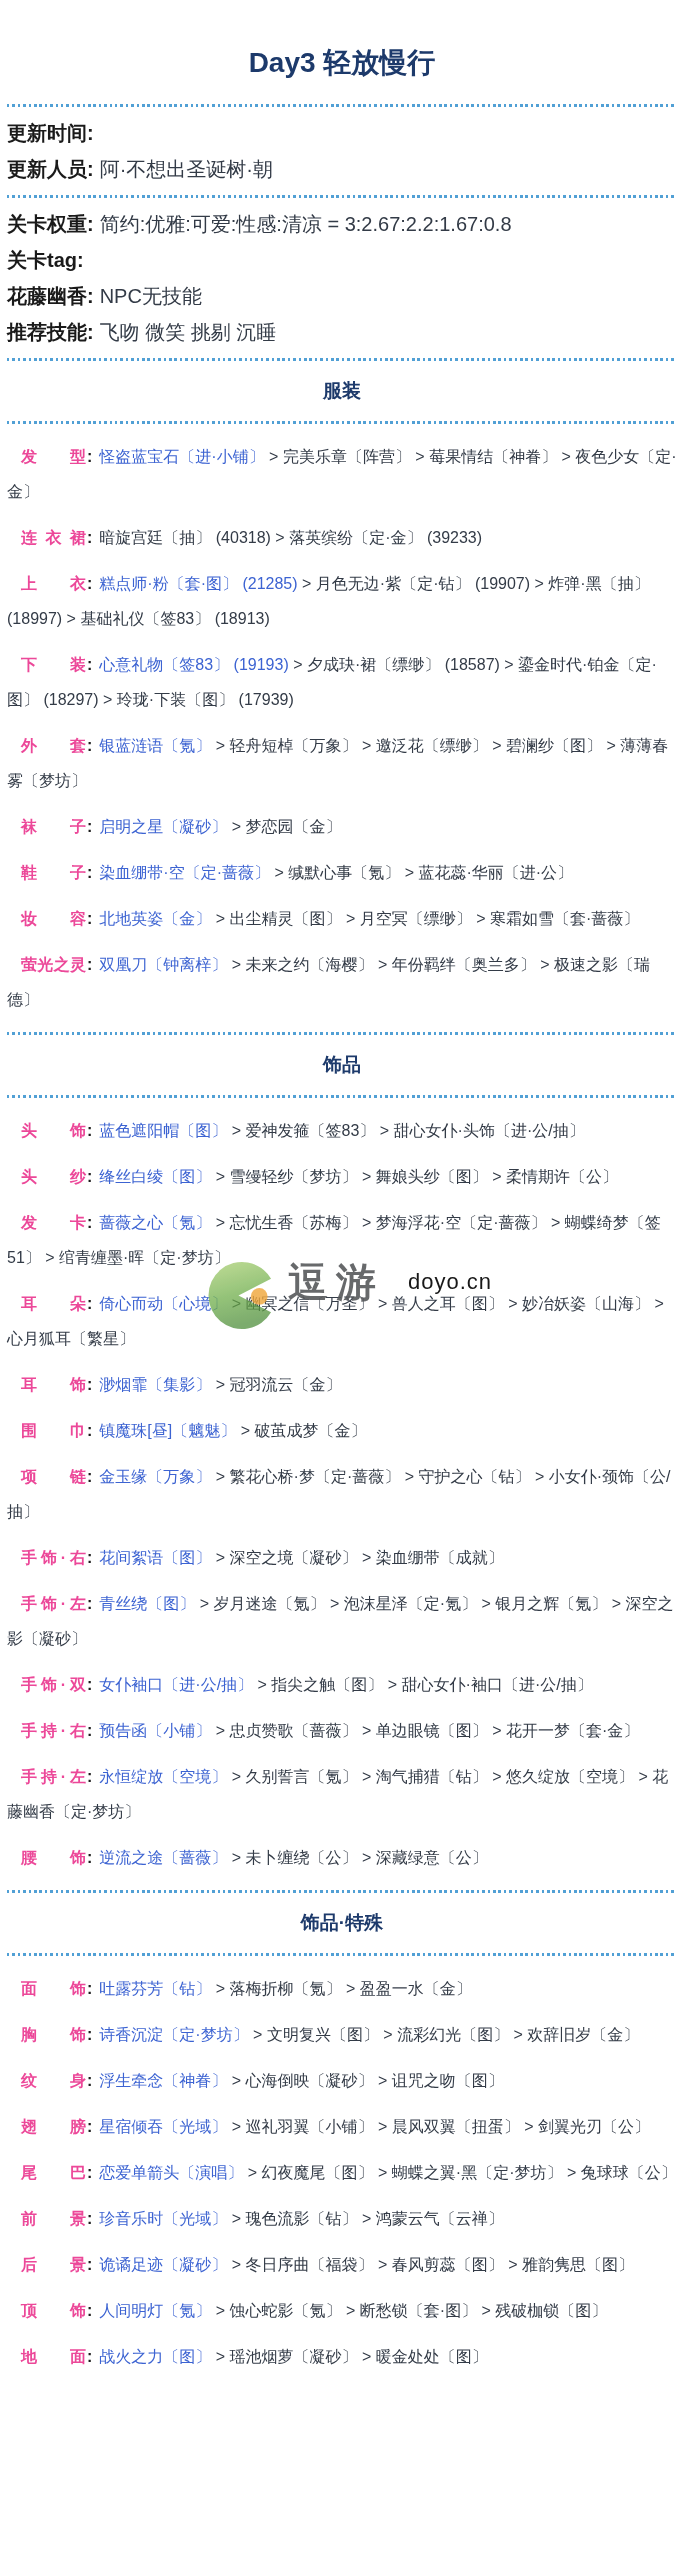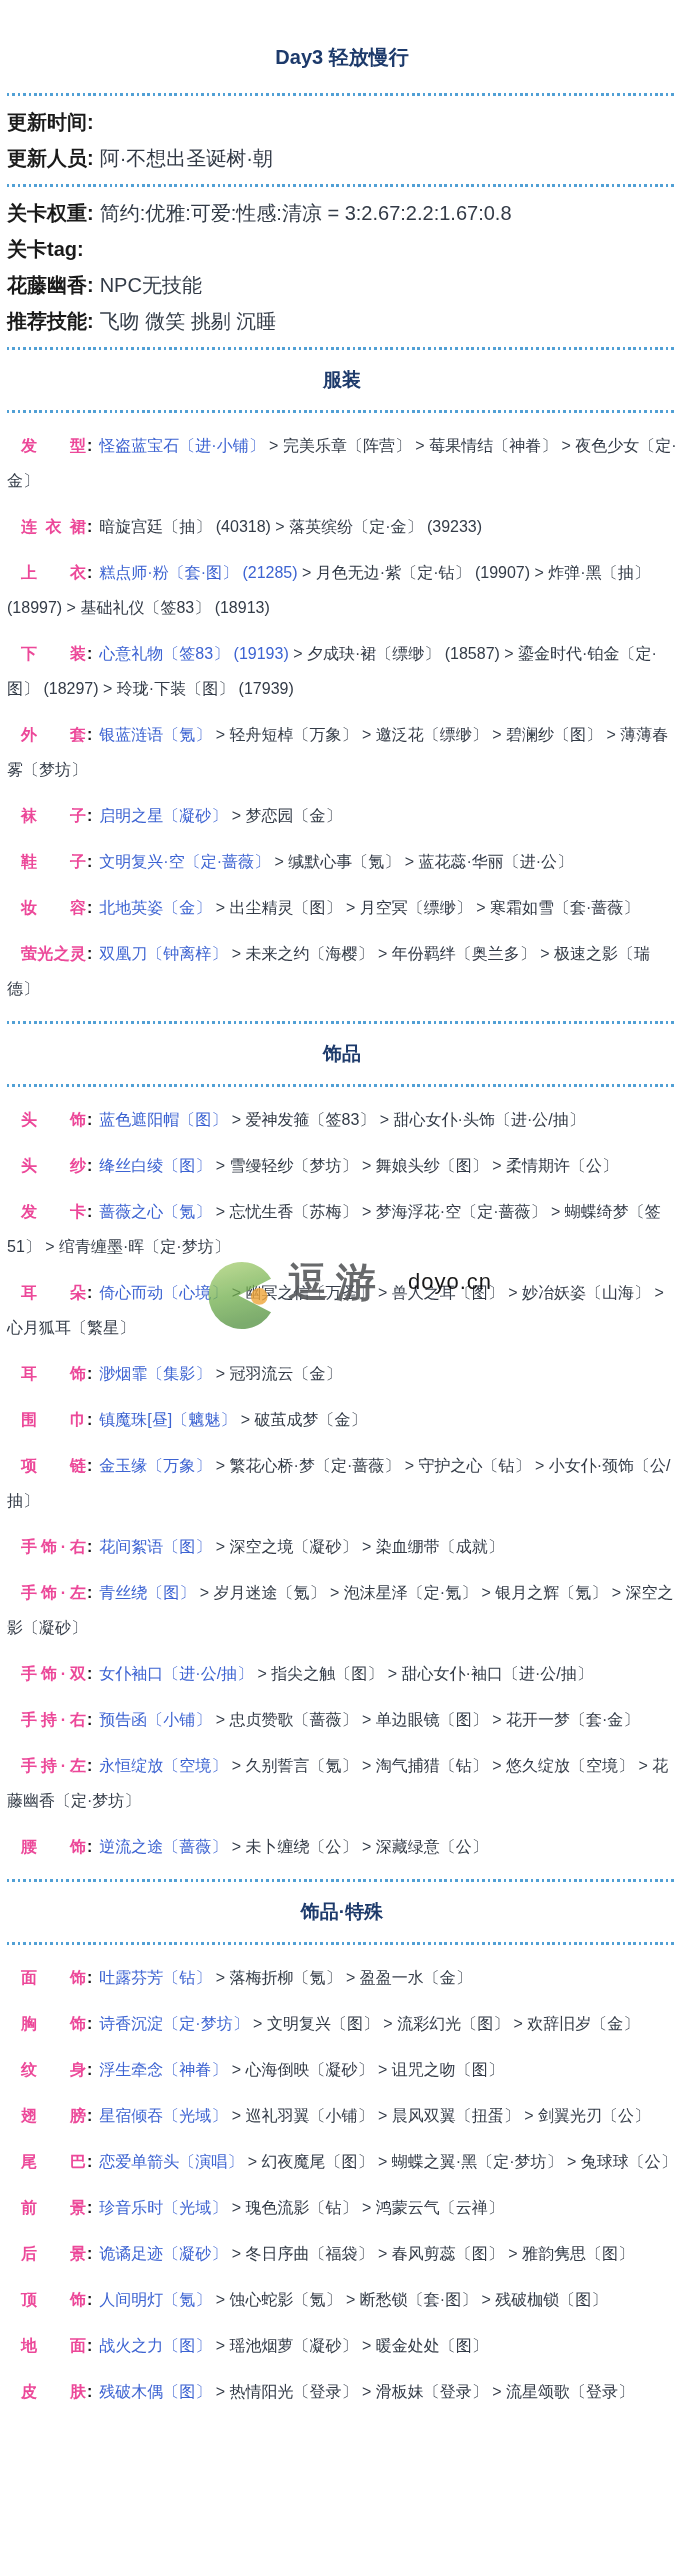--- a/index.html
+++ b/index.html
@@ -6,21 +6,21 @@
   body{
     width:684px;min-height:2576px;box-sizing:border-box;
     padding:0 7px 40px 7px;
     font-family:"Liberation Sans",sans-serif;
     position:relative;
     color:#333b47;
   }
   .page-title{
     margin:44px 0 22px 0;
     text-align:center;
-    font-size:20px;font-weight:700;
+    font-size:28px;font-weight:700;
     color:#1d3a6b;
   }
   .sep{
     height:3px;margin:15px 0;
     background-image:repeating-linear-gradient(90deg,#51a0d5 0 2.5px,transparent 2.5px 5.4px);
   }
   .meta{margin:14px 0;font-size:20px;line-height:22px;}
   .meta-label{font-weight:700;color:#1a1a1a;margin-right:6px;}
   .meta-value{color:#333b47;}
   .sec-title{
@@ -71,21 +71,21 @@
     <p class="meta"><span class="meta-label">推荐技能:</span><span class="meta-value">飞吻 微笑 挑剔 沉睡</span></p>
     <div class="sep"></div>
     <h2 class="sec-title">服装</h2>
     <div class="sep"></div>
     <p class="row"><span class="row-label">发型</span><span class="colon">:</span><span class="row-link">怪盗蓝宝石〔进·小铺〕</span><span class="row-rest"> &gt; 完美乐章〔阵营〕 &gt; 莓果情结〔神眷〕 &gt; 夜色少女〔定·金〕</span></p>
     <p class="row"><span class="row-label">连衣裙</span><span class="colon">:</span><span class="row-rest">暗旋宫廷〔抽〕 (40318) &gt; 落英缤纷〔定·金〕 (39233)</span></p>
     <p class="row"><span class="row-label">上衣</span><span class="colon">:</span><span class="row-link">糕点师·粉〔套·图〕 (21285)</span><span class="row-rest"> &gt; 月色无边·紫〔定·钻〕 (19907) &gt; 炸弹·黑〔抽〕 (18997) &gt; 基础礼仪〔签83〕 (18913)</span></p>
     <p class="row"><span class="row-label">下装</span><span class="colon">:</span><span class="row-link">心意礼物〔签83〕 (19193)</span><span class="row-rest"> &gt; 夕成玦·裙〔缥缈〕 (18587) &gt; 鎏金时代·铂金〔定·图〕 (18297) &gt; 玲珑·下装〔图〕 (17939)</span></p>
     <p class="row"><span class="row-label">外套</span><span class="colon">:</span><span class="row-link">银蓝涟语〔氪〕</span><span class="row-rest"> &gt; 轻舟短棹〔万象〕 &gt; 邀泛花〔缥缈〕 &gt; 碧澜纱〔图〕 &gt; 薄薄春雾〔梦坊〕</span></p>
     <p class="row"><span class="row-label">袜子</span><span class="colon">:</span><span class="row-link">启明之星〔凝砂〕</span><span class="row-rest"> &gt; 梦恋园〔金〕</span></p>
-    <p class="row"><span class="row-label">鞋子</span><span class="colon">:</span><span class="row-link">文明复兴·空〔定·蔷薇〕</span><span class="row-rest"> &gt; 缄默心事〔氪〕 &gt; 蓝花蕊·华丽〔进·公〕</span></p>
+    <p class="row"><span class="row-label">鞋子</span><span class="colon">:</span><span class="row-link">染血绷带·空〔定·蔷薇〕</span><span class="row-rest"> &gt; 缄默心事〔氪〕 &gt; 蓝花蕊·华丽〔进·公〕</span></p>
     <p class="row"><span class="row-label">妆容</span><span class="colon">:</span><span class="row-link">北地英姿〔金〕</span><span class="row-rest"> &gt; 出尘精灵〔图〕 &gt; 月空冥〔缥缈〕 &gt; 寒霜如雪〔套·蔷薇〕</span></p>
     <p class="row"><span class="row-label">萤光之灵</span><span class="colon">:</span><span class="row-link">双凰刀〔钟离梓〕</span><span class="row-rest"> &gt; 未来之约〔海樱〕 &gt; 年份羁绊〔奥兰多〕 &gt; 极速之影〔瑞德〕</span></p>
     <div class="sep"></div>
     <h2 class="sec-title">饰品</h2>
     <div class="sep"></div>
     <p class="row"><span class="row-label">头饰</span><span class="colon">:</span><span class="row-link">蓝色遮阳帽〔图〕</span><span class="row-rest"> &gt; 爱神发箍〔签83〕 &gt; 甜心女仆·头饰〔进·公/抽〕</span></p>
     <p class="row"><span class="row-label">头纱</span><span class="colon">:</span><span class="row-link">绛丝白绫〔图〕</span><span class="row-rest"> &gt; 雪缦轻纱〔梦坊〕 &gt; 舞娘头纱〔图〕 &gt; 柔情期许〔公〕</span></p>
     <p class="row"><span class="row-label">发卡</span><span class="colon">:</span><span class="row-link">蔷薇之心〔氪〕</span><span class="row-rest"> &gt; 忘忧生香〔苏梅〕 &gt; 梦海浮花·空〔定·蔷薇〕 &gt; 蝴蝶绮梦〔签51〕 &gt; 绾青缠墨·晖〔定·梦坊〕</span></p>
     <p class="row"><span class="row-label">耳朵</span><span class="colon">:</span><span class="row-link">倚心而动〔心境〕</span><span class="row-rest"> &gt; 幽冥之信〔万圣〕 &gt; 兽人之耳〔图〕 &gt; 妙冶妖姿〔山海〕 &gt; 心月狐耳〔繁星〕</span></p>
     <p class="row"><span class="row-label">耳饰</span><span class="colon">:</span><span class="row-link">渺烟霏〔集影〕</span><span class="row-rest"> &gt; 冠羽流云〔金〕</span></p>
@@ -102,21 +102,20 @@
     <div class="sep"></div>
     <p class="row"><span class="row-label">面饰</span><span class="colon">:</span><span class="row-link">吐露芬芳〔钻〕</span><span class="row-rest"> &gt; 落梅折柳〔氪〕 &gt; 盈盈一水〔金〕</span></p>
     <p class="row"><span class="row-label">胸饰</span><span class="colon">:</span><span class="row-link">诗香沉淀〔定·梦坊〕</span><span class="row-rest"> &gt; 文明复兴〔图〕 &gt; 流彩幻光〔图〕 &gt; 欢辞旧岁〔金〕</span></p>
     <p class="row"><span class="row-label">纹身</span><span class="colon">:</span><span class="row-link">浮生牵念〔神眷〕</span><span class="row-rest"> &gt; 心海倒映〔凝砂〕 &gt; 诅咒之吻〔图〕</span></p>
     <p class="row"><span class="row-label">翅膀</span><span class="colon">:</span><span class="row-link">星宿倾吞〔光域〕</span><span class="row-rest"> &gt; 巡礼羽翼〔小铺〕 &gt; 晨风双翼〔扭蛋〕 &gt; 剑翼光刃〔公〕</span></p>
     <p class="row"><span class="row-label">尾巴</span><span class="colon">:</span><span class="row-link">恋爱单箭头〔演唱〕</span><span class="row-rest"> &gt; 幻夜魔尾〔图〕 &gt; 蝴蝶之翼·黑〔定·梦坊〕 &gt; 兔球球〔公〕</span></p>
     <p class="row"><span class="row-label">前景</span><span class="colon">:</span><span class="row-link">珍音乐时〔光域〕</span><span class="row-rest"> &gt; 瑰色流影〔钻〕 &gt; 鸿蒙云气〔云禅〕</span></p>
     <p class="row"><span class="row-label">后景</span><span class="colon">:</span><span class="row-link">诡谲足迹〔凝砂〕</span><span class="row-rest"> &gt; 冬日序曲〔福袋〕 &gt; 春风剪蕊〔图〕 &gt; 雅韵隽思〔图〕</span></p>
     <p class="row"><span class="row-label">顶饰</span><span class="colon">:</span><span class="row-link">人间明灯〔氪〕</span><span class="row-rest"> &gt; 蚀心蛇影〔氪〕 &gt; 断愁锁〔套·图〕 &gt; 残破枷锁〔图〕</span></p>
     <p class="row"><span class="row-label">地面</span><span class="colon">:</span><span class="row-link">战火之力〔图〕</span><span class="row-rest"> &gt; 瑶池烟萝〔凝砂〕 &gt; 暖金处处〔图〕</span></p>
-    <p class="row"><span class="row-label">皮肤</span><span class="colon">:</span><span class="row-link">残破木偶〔图〕</span><span class="row-rest"> &gt; 热情阳光〔登录〕 &gt; 滑板妹〔登录〕 &gt; 流星颂歌〔登录〕</span></p>
   </div>
 
 <div class="watermark">
   <span>
     <svg viewBox="0 0 72 72" width="71" height="71" aria-hidden="true">
       <defs>
         <linearGradient id="wmg" x1="0" y1="0" x2="0.25" y2="1">
           <stop offset="0" stop-color="#a9cf70"></stop>
           <stop offset="0.55" stop-color="#6fae4a"></stop>
           <stop offset="1" stop-color="#4e8e3a"></stop>

